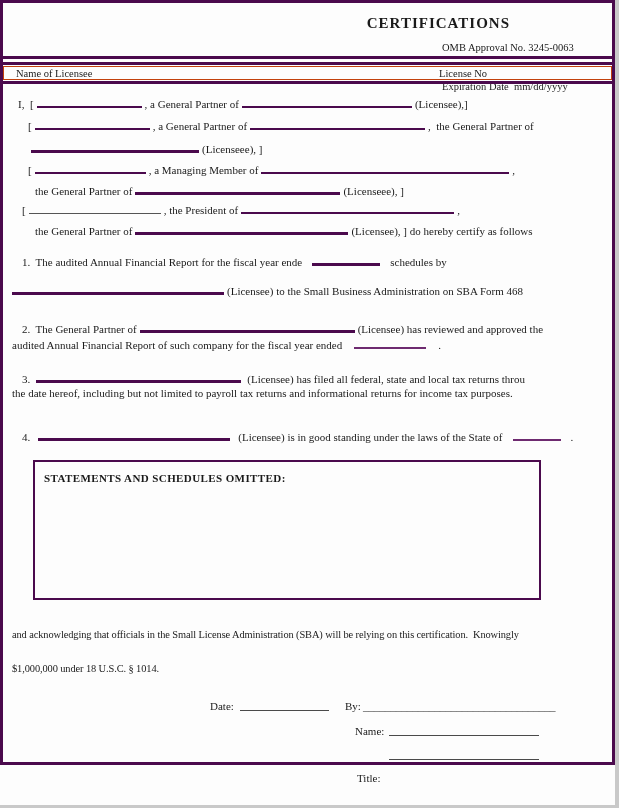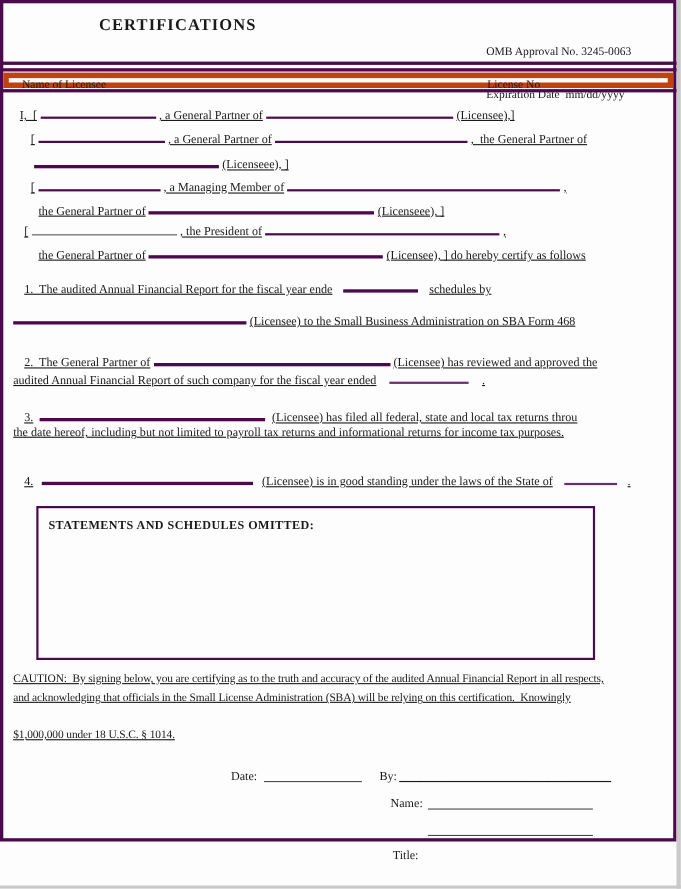--- a/index.html
+++ b/index.html
@@ -7,26 +7,26 @@
     --purple-soft:#6e2a70;
     --ink:#1a1a1a;
   }
   html,body{margin:0;padding:0;}
   body{background:#e8e8e8;font-family:"Liberation Serif","DejaVu Serif",serif;color:var(--ink);}
   .page{position:relative;width:619px;height:808px;background:#fdfdfd;overflow:hidden;}
   .edge-right{position:absolute;top:0;right:0;width:4px;height:100%;background:#c9c9c9;}
   .edge-bottom{position:absolute;left:0;bottom:0;width:100%;height:3px;background:#c9c9c9;}
   .frame{position:absolute;left:0;top:0;width:615px;height:765px;border:3px solid var(--purple);box-sizing:border-box;}
   .hr{position:absolute;left:0;width:615px;height:3px;background:var(--purple);}
-  .title{position:absolute;top:15px;left:90px;width:420px;text-align:left;font-size:15px;font-weight:bold;letter-spacing:1px;}
+  .title{position:absolute;top:15px;left:90px;width:420px;text-align:right;font-size:15px;font-weight:bold;letter-spacing:1px;}
   .omb{position:absolute;top:15px;left:442px;font-size:10.5px;line-height:13px;white-space:pre;}
   .strip{position:absolute;left:0;top:62px;width:615px;height:22px;border-top:3px solid var(--purple);border-bottom:3px solid var(--purple);box-sizing:border-box;}
-  .strip-inner{position:absolute;left:3px;top:1px;right:3px;bottom:1px;border:5px solid #c2410c;}
+  .strip-inner{position:absolute;left:3px;top:1px;right:3px;bottom:1px;border:1px solid #c2410c;}
   .strip-label{position:absolute;top:1px;font-size:10.5px;}
-  .line{position:absolute;font-size:11px;white-space:pre;line-height:13px;text-decoration:underline;}
+  .line{position:absolute;font-size:11px;white-space:pre;line-height:13px;}
   .bl{display:inline-block;height:10px;border-bottom:2px solid var(--purple);margin:0 3px;vertical-align:baseline;}
   .bl.th{border-bottom-width:3px;}
   .bl.lt{border-bottom:2px solid var(--purple-soft);}
   .bl.gy{border-bottom:1px solid #555;}
   .bl.sig{border-bottom:1px solid #4a4a4a;margin:0 2px;}
   .stbox{position:absolute;left:33px;top:460px;width:508px;height:140px;border:2px solid var(--purple);box-sizing:border-box;}
   .stbox-title{position:absolute;left:9px;top:10px;font-size:11px;font-weight:bold;letter-spacing:0.4px;text-align:right;}
   .caution{letter-spacing:-0.1px;font-size:10.4px;}
   .sig-label{position:absolute;font-size:11px;}
   .footer-text{position:absolute;top:832px;font-size:10px;font-weight:bold;}
@@ -76,21 +76,20 @@
 
   <div class="line" style="top:370px;left:22px"><span>3.</span><span class="bl th" style="width:205px;margin:0 6px"></span><span>(Licensee) has filed all federal, state and local tax returns throu</span></div>
   <div class="line" style="top:387px;left:12px"><span>the date hereof, including but not limited to payroll tax returns and informational returns for income tax purposes.</span></div>
 
   <div class="line" style="top:428px;left:22px"><span>4.</span><span class="bl th" style="width:192px;margin:0 8px"></span><span>(Licensee) is in good standing under the laws of the State of</span><span class="bl lt" style="width:48px;margin:0 10px"></span><span>.</span></div>
 
   <div class="stbox">
     <div class="stbox-title">STATEMENTS AND SCHEDULES OMITTED:</div>
   </div>
 
-  <div class="line caution" style="top:611px;left:12px">CAUTION:  By signing below, you are certifying as to the truth and accuracy of the audited Annual Financial Report in all respects,</div>
   <div class="line caution" style="top:628px;left:12px">and acknowledging that officials in the Small License Administration (SBA) will be relying on this certification.  Knowingly</div>
   <div class="line caution" style="top:662px;left:12px">$1,000,000 under 18 U.S.C. § 1014.</div>
 
   <div class="sig-label" style="top:700px;left:210px">Date:</div>
   <div class="line" style="top:700px;left:238px"><span class="bl sig" style="width:89px"></span></div>
   <div class="sig-label" style="top:700px;left:345px">By:</div>
   <div class="line" style="top:700px;left:363px">___________________________________</div>
   <div class="sig-label" style="top:725px;left:355px">Name:</div>
   <div class="line" style="top:725px;left:387px"><span class="bl sig" style="width:150px"></span></div>
   <div class="sig-label" style="top:772px;left:357px">Title:</div>

